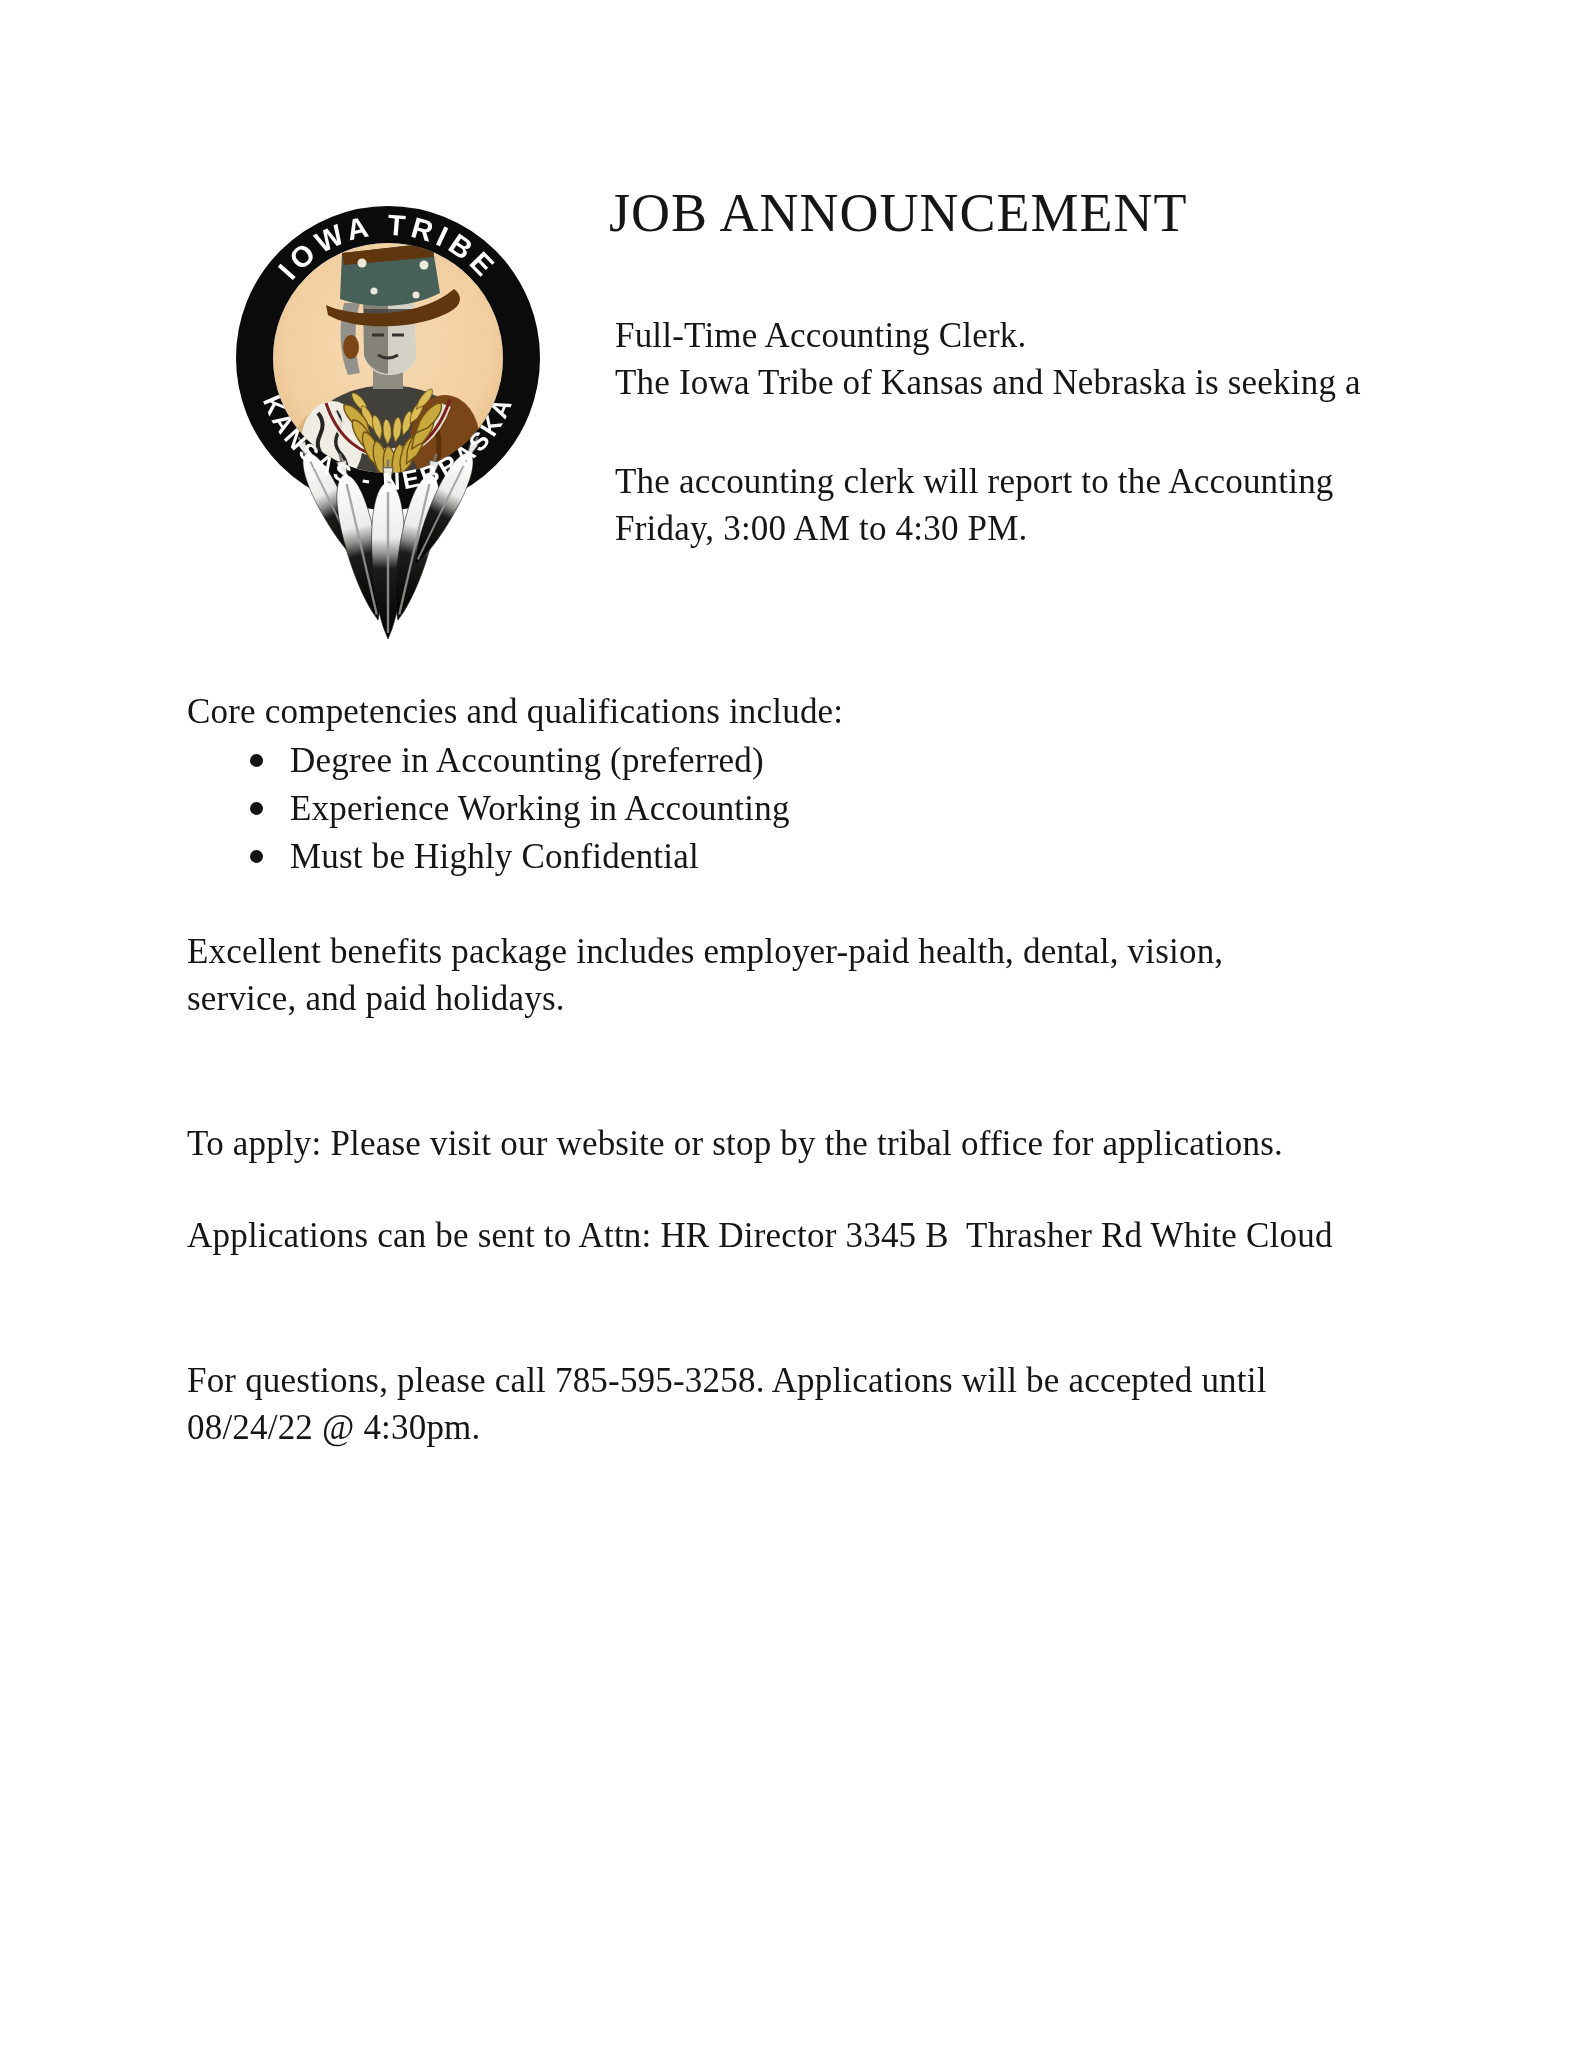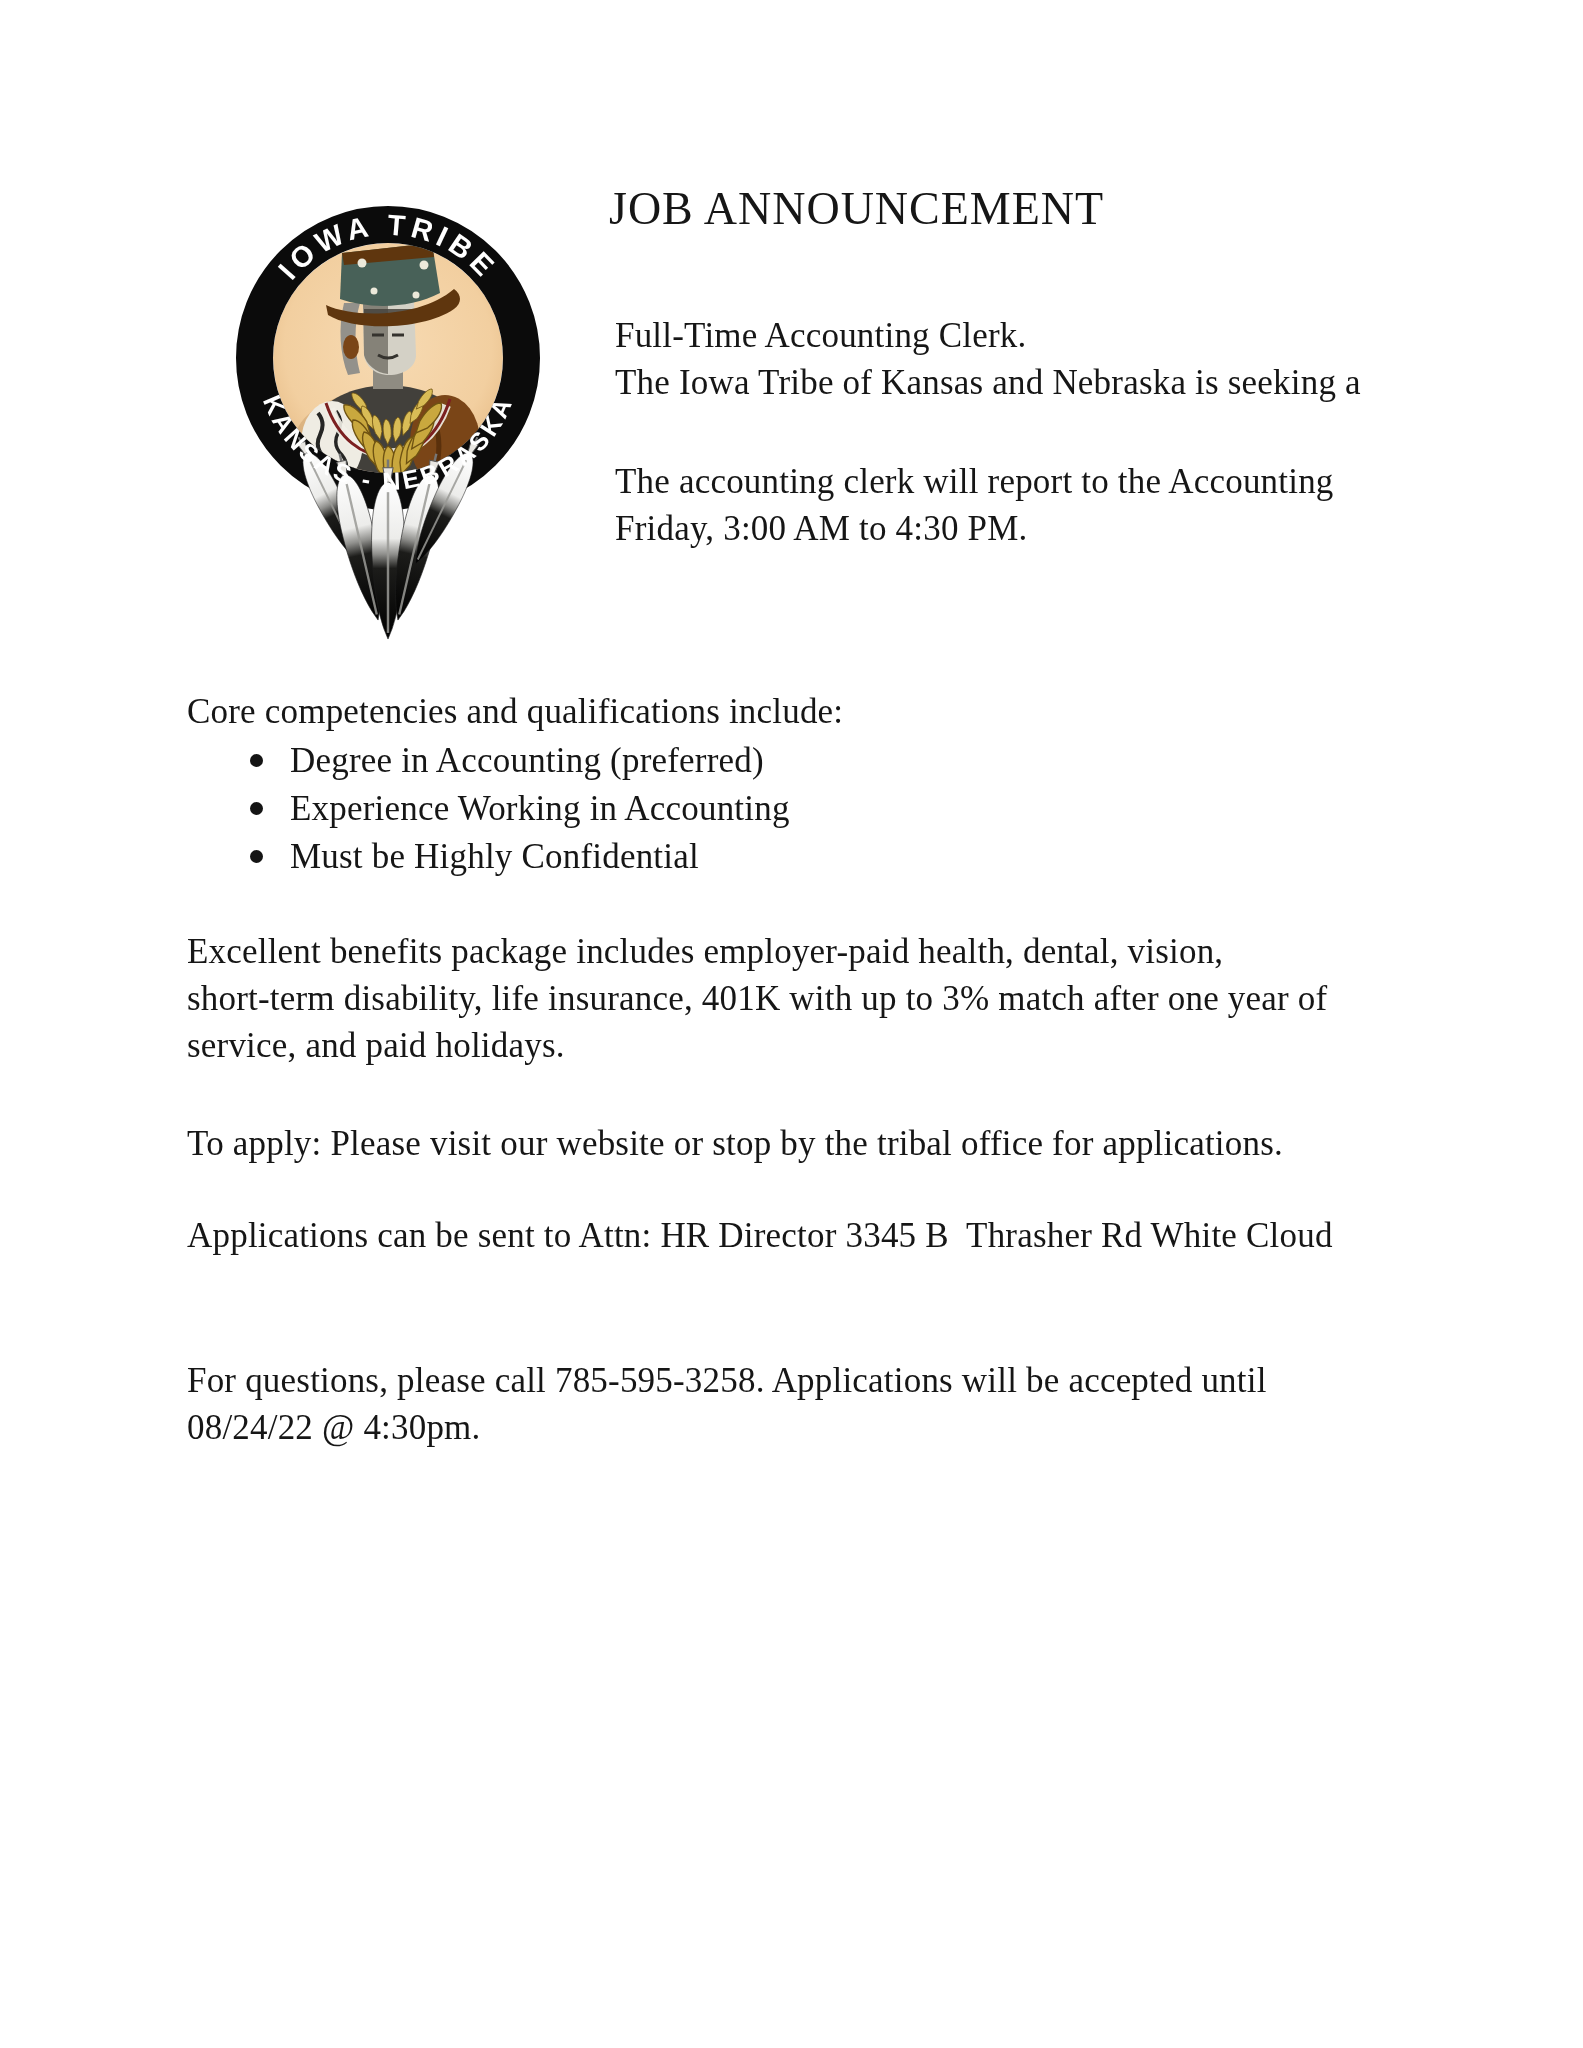--- a/index.html
+++ b/index.html
@@ -1,18 +1,18 @@
 <!DOCTYPE html>
 <html><head>
 <meta charset="utf-8">
 <style>
   html,body{margin:0;padding:0;background:#ffffff;}
   .page{position:relative;width:1583px;height:2048px;background:#ffffff;
         font-family:"Liberation Serif",serif;color:#161616;overflow:hidden;}
-  .title{position:absolute;left:609px;top:182px;font-size:46px;font-weight:400;
+  .title{position:absolute;left:609px;top:182px;font-size:54px;font-weight:400;
          letter-spacing:1px;white-space:pre;}
   .para{position:absolute;font-size:35px;line-height:47px;letter-spacing:.2px;}
   .col{left:615px;}
   .full{left:187px;}
   .line{white-space:pre-wrap;}
   .bullet-row{display:flex;align-items:center;height:48px;text-align:center;}
   .dot{width:13px;height:13px;border-radius:50%;background:#141414;
        margin:0 27px 0 63px;flex:0 0 auto;}
   .email{color:#2a4da8;text-decoration:none;}
   .logo-wrap{position:absolute;left:226px;top:203px;width:322px;height:442px;}
@@ -152,21 +152,20 @@
       <span class="line">Experience Working in Accounting</span>
     </div>
     <div class="bullet-row">
       <span class="dot"></span>
       <span class="line">Must be Highly Confidential</span>
     </div>
   </div>
 
   <div class="para full" style="top:928px">
     <div class="line">Excellent benefits package includes employer-paid health, dental, vision,</div>
-    <div class="line">short-term disability, life insurance, 401K with up to 3% match after one year of</div>
     <div class="line">service, and paid holidays.</div>
   </div>
 
   <div class="para full" style="top:1120px">
     <div class="line">To apply: Please visit our website or stop by the tribal office for applications.</div>
   </div>
 
   <div class="para full" style="top:1212px">
     <div class="line">Applications can be sent to Attn: HR Director 3345 B  Thrasher Rd White Cloud</div>
   </div>

